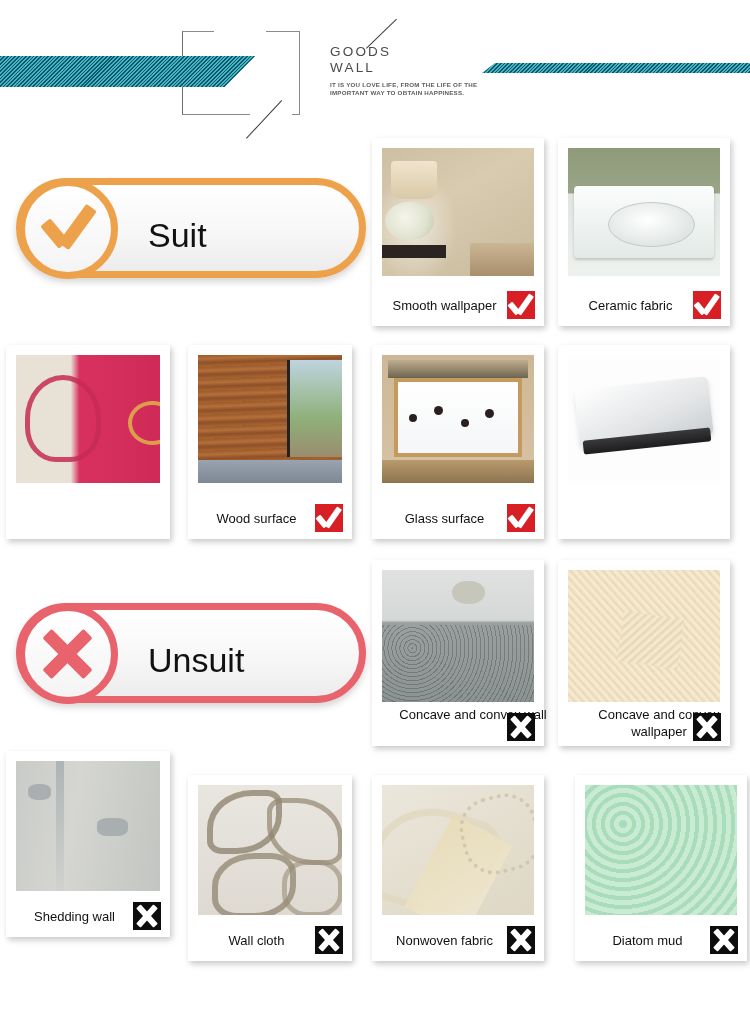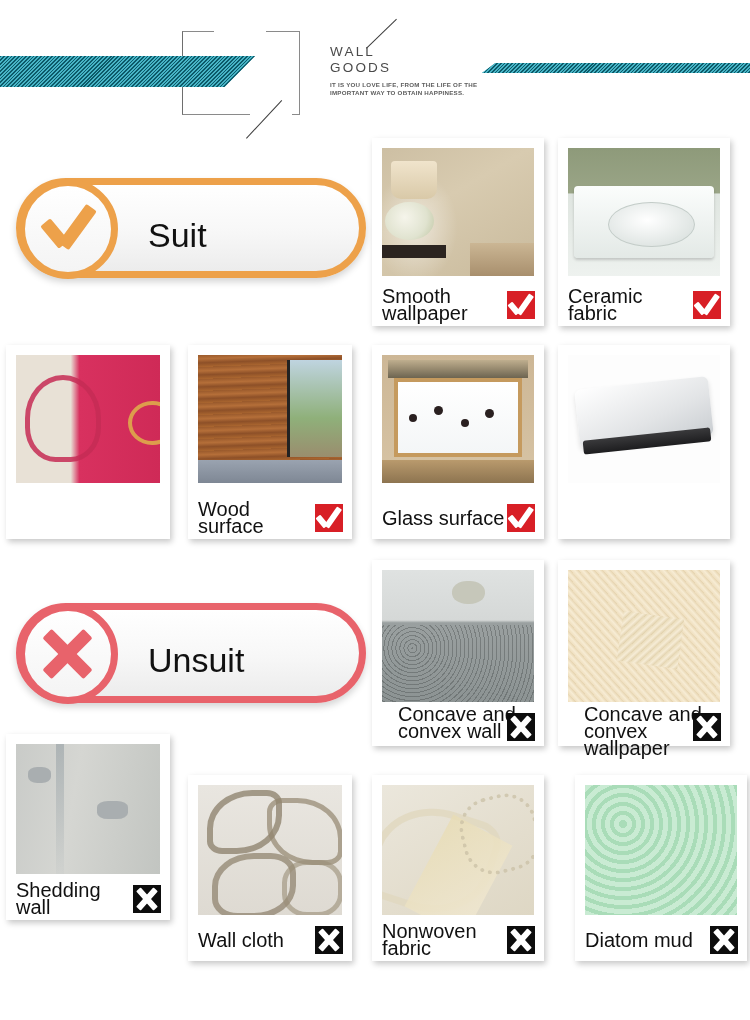--- a/index.html
+++ b/index.html
@@ -113,22 +113,22 @@
     position:absolute;left:10px;top:10px;right:10px;
     height:128px;
     background-size:cover;background-position:center;
     overflow:hidden;
   }
   .card-foot{
     position:absolute;left:0;right:0;bottom:0;height:42px;
     display:flex;align-items:center;
   }
   .card-label{
-    font-size:20px;color:#111;line-height:17px;
-    padding-left:10px;flex:1;
+    font-size:13px;color:#111;line-height:17px;
+    padding-left:10px;flex:1;text-align:center;
   }
   .card.two-line .card-label{
     position:absolute;left:0;top:-2px;width:150px;padding-left:26px;
   }
   .mark{
     width:28px;height:28px;margin-right:9px;flex:0 0 auto;
     position:relative;
   }
   .mark.ok{background:#d81f26;}
   .mark.no{background:#0d0d0d;}
@@ -147,22 +147,22 @@
   <div class="hdr-frame-gap-t"></div>
   <div class="hdr-frame-gap-b"></div>
 
   <div class="teal-left"></div>
   <div class="teal-right"></div>
 
   <div class="diag diag-top"></div>
   <div class="diag diag-bot"></div>
 
   <div class="hdr-text">
+    <div class="hdr-title">GOODS</div>
     <div class="hdr-title">WALL</div>
-    <div class="hdr-title">GOODS</div>
     <div class="hdr-sub">IT IS YOU LOVE LIFE, FROM THE LIFE OF THE IMPORTANT WAY TO OBTAIN HAPPINESS.</div>
   </div>
 </div>
 
 <div class="banner suit">
   <div class="banner-badge">
     <div class="chk-big">
       <i class="s"></i>
         <i class="l"></i>
     </div>
@@ -282,21 +282,21 @@
   </div>
   <div class="card-foot" style="height:38px;">
     <span class="card-label">Concave and convex wallpaper</span>
     <span class="mark no" style="margin-left:auto;">
         <i class="a"></i>
         <i class="b"></i>
       </span>
   </div>
 </div>
 
-<div class="card" style="left:6px;top:734px;width:164px;height:186px;">
+<div class="card" style="left:6px;top:751px;width:164px;height:186px;">
   <div class="card-img" style="height:130px;background:linear-gradient(100deg,#c9cbc8,#d5d6d2 40%,#c2c5c1);">
     <div style="position:absolute;left:8%;top:18%;width:16%;height:12%;background:#a9aeb0;border-radius:40%;"></div>
     <div style="position:absolute;left:56%;top:44%;width:22%;height:14%;background:#a9aeb0;border-radius:35%;"></div>
     <div style="position:absolute;left:28%;top:0;width:5%;height:100%;background:linear-gradient(rgba(150,160,165,.6),rgba(190,195,195,.2));"></div>
   </div>
   <div class="card-foot">
     <span class="card-label">Shedding wall</span>
     <span class="mark no">
         <i class="a"></i>
         <i class="b"></i>

